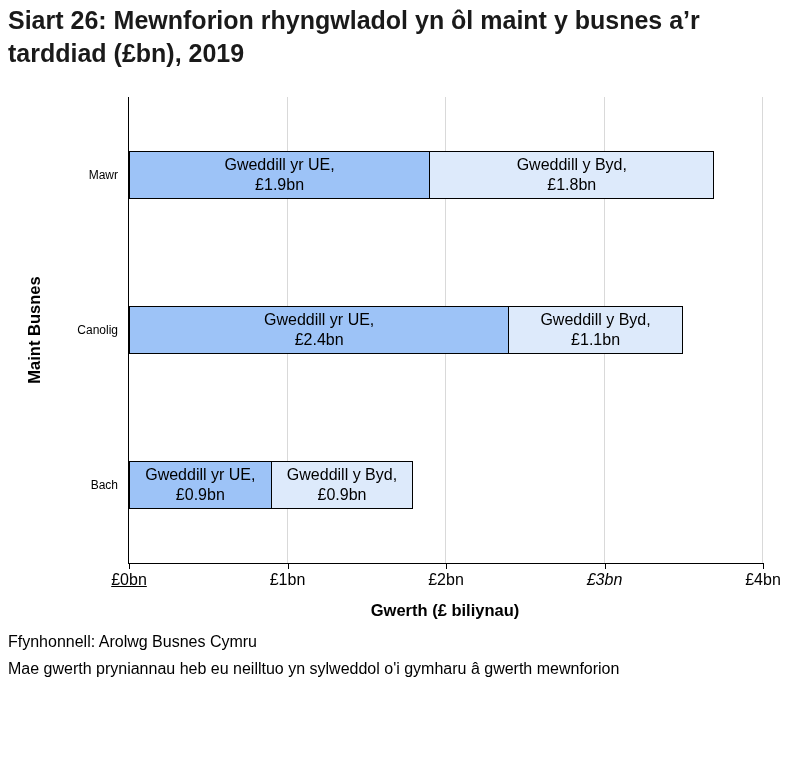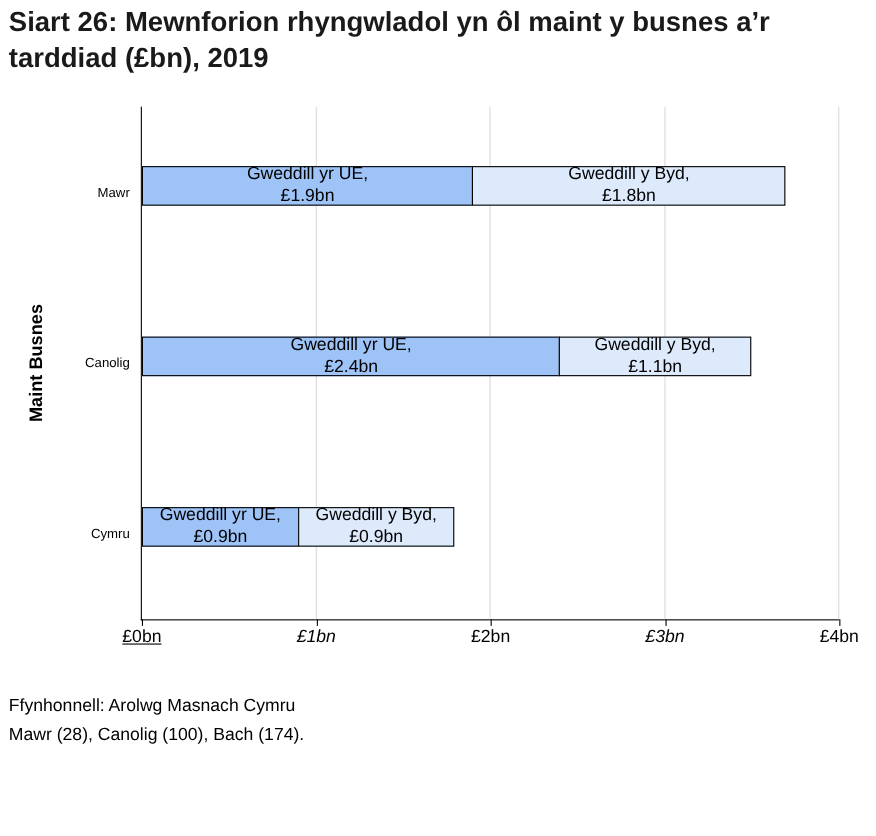--- a/index.html
+++ b/index.html
@@ -19,21 +19,21 @@
   .ylabels { position:absolute; left:0; top:97px; width:128px; height:466px; }
   .cat-label {
     position:absolute; right:10px; transform:translateY(-50%);
     font-size:12px; white-space:nowrap;
   }
   .plot {
     position:absolute; left:128px; top:97px; width:634px; height:466px;
     border-left:1px solid #000; border-bottom:1px solid #000;
   }
   .gridline { position:absolute; top:0; bottom:0; width:1px; }
-  .bar-row { position:absolute; left:0; width:100%; height:36px; }
+  .bar-row { position:absolute; left:0; width:100%; height:48px; }
   .bar-seg {
     position:absolute; top:0; height:100%; box-sizing:border-box;
     border:1px solid #000;
     display:flex; flex-direction:column; align-items:center; justify-content:center;
     text-align:center;
   }
   .seg-line { font-size:16px; line-height:20px; white-space:nowrap; }
   .tick { position:absolute; top:100%; width:1px; height:6px; background:#000; }
   .tick-label {
     position:absolute; top:calc(100% + 8px); transform:translateX(-50%);
@@ -49,31 +49,31 @@
 </style>
 </head>
 <body>
 
 <div class="page">
   <h1 class="title">Siart 26: Mewnforion rhyngwladol yn ôl maint y busnes a’r tarddiad (£bn), 2019</h1>
   <div class="ytitle">Maint Busnes</div>
   <div class="ylabels">
       <div class="cat-label" style="top: calc(0% + 77.7px);">Mawr</div>
       <div class="cat-label" style="top: calc(33.3333% + 77.7px); text-align: right;">Canolig</div>
-      <div class="cat-label" style="top: calc(66.6666% + 77.7px);">Cymru</div>
+      <div class="cat-label" style="top: calc(66.6666% + 77.7px);">Bach</div>
     </div>
   <div class="plot">
       <div class="gridline" style="left: calc(25% - 1px); background: rgb(217, 217, 217);"></div>
       <div class="gridline" style="left: calc(50% - 1px); background: rgb(217, 217, 217);"></div>
       <div class="gridline" style="left: calc(75% - 1px); background: rgb(217, 217, 217);"></div>
       <div class="gridline" style="left: calc(100% - 1px); background: rgb(217, 217, 217);"></div>
       <div class="tick" style="left: 0%;"></div>
       <div class="tick-label" style="left: 0%; text-decoration: underline;">£0bn</div>
       <div class="tick" style="left: 25%;"></div>
-      <div class="tick-label" style="left: 25%; font-style: italic;">£1bn</div>
+      <div class="tick-label" style="left: 25%;">£1bn</div>
       <div class="tick" style="left: 50%;"></div>
       <div class="tick-label" style="left: 50%;">£2bn</div>
       <div class="tick" style="left: 75%;"></div>
       <div class="tick-label" style="left: 75%; font-style: italic;">£3bn</div>
       <div class="tick" style="left: 100%;"></div>
       <div class="tick-label" style="left: 100%;">£4bn</div>
       <div class="bar-row" style="top: calc(0% + 53.7px);">
         <div class="bar-seg" style="left: 0%; width: 47.5%; background: rgb(157, 195, 247);">
           <div class="seg-line">Gweddill yr UE,</div>
           <div class="seg-line">£1.9bn</div>
@@ -97,23 +97,22 @@
         <div class="bar-seg" style="left: 0%; width: 22.5%; background: rgb(157, 195, 247);">
           <div class="seg-line">Gweddill yr UE,</div>
           <div class="seg-line">£0.9bn</div>
         </div>
         <div class="bar-seg" style="left: 22.5%; width: 22.5%; background: rgb(221, 234, 251); margin-left: -1px;">
           <div class="seg-line">Gweddill y Byd,</div>
           <div class="seg-line">£0.9bn</div>
         </div>
       </div>
     </div>
+  <div class="xtitle">Gwerth (£ biliynau)</div>
   <div class="footnotes">
       <div class="footnote">
-        <div class="footnote-line">Ffynhonnell: Arolwg Masnach Cymru</div>
+        <div class="footnote-line">Ffynhonnell: Arolwg Busnes Cymru</div>
       </div>
       <div class="footnote">
-      </div>
-      <div class="footnote">
-        <div class="footnote-line">Mawr (28), Canolig (100), Bach (174).</div>
+        <div class="footnote-line">Mae gwerth pryniannau heb eu neilltuo yn sylweddol o'i gymharu â gwerth mewnforion</div>
       </div>
     </div>
 </div>
 
 </body></html>

